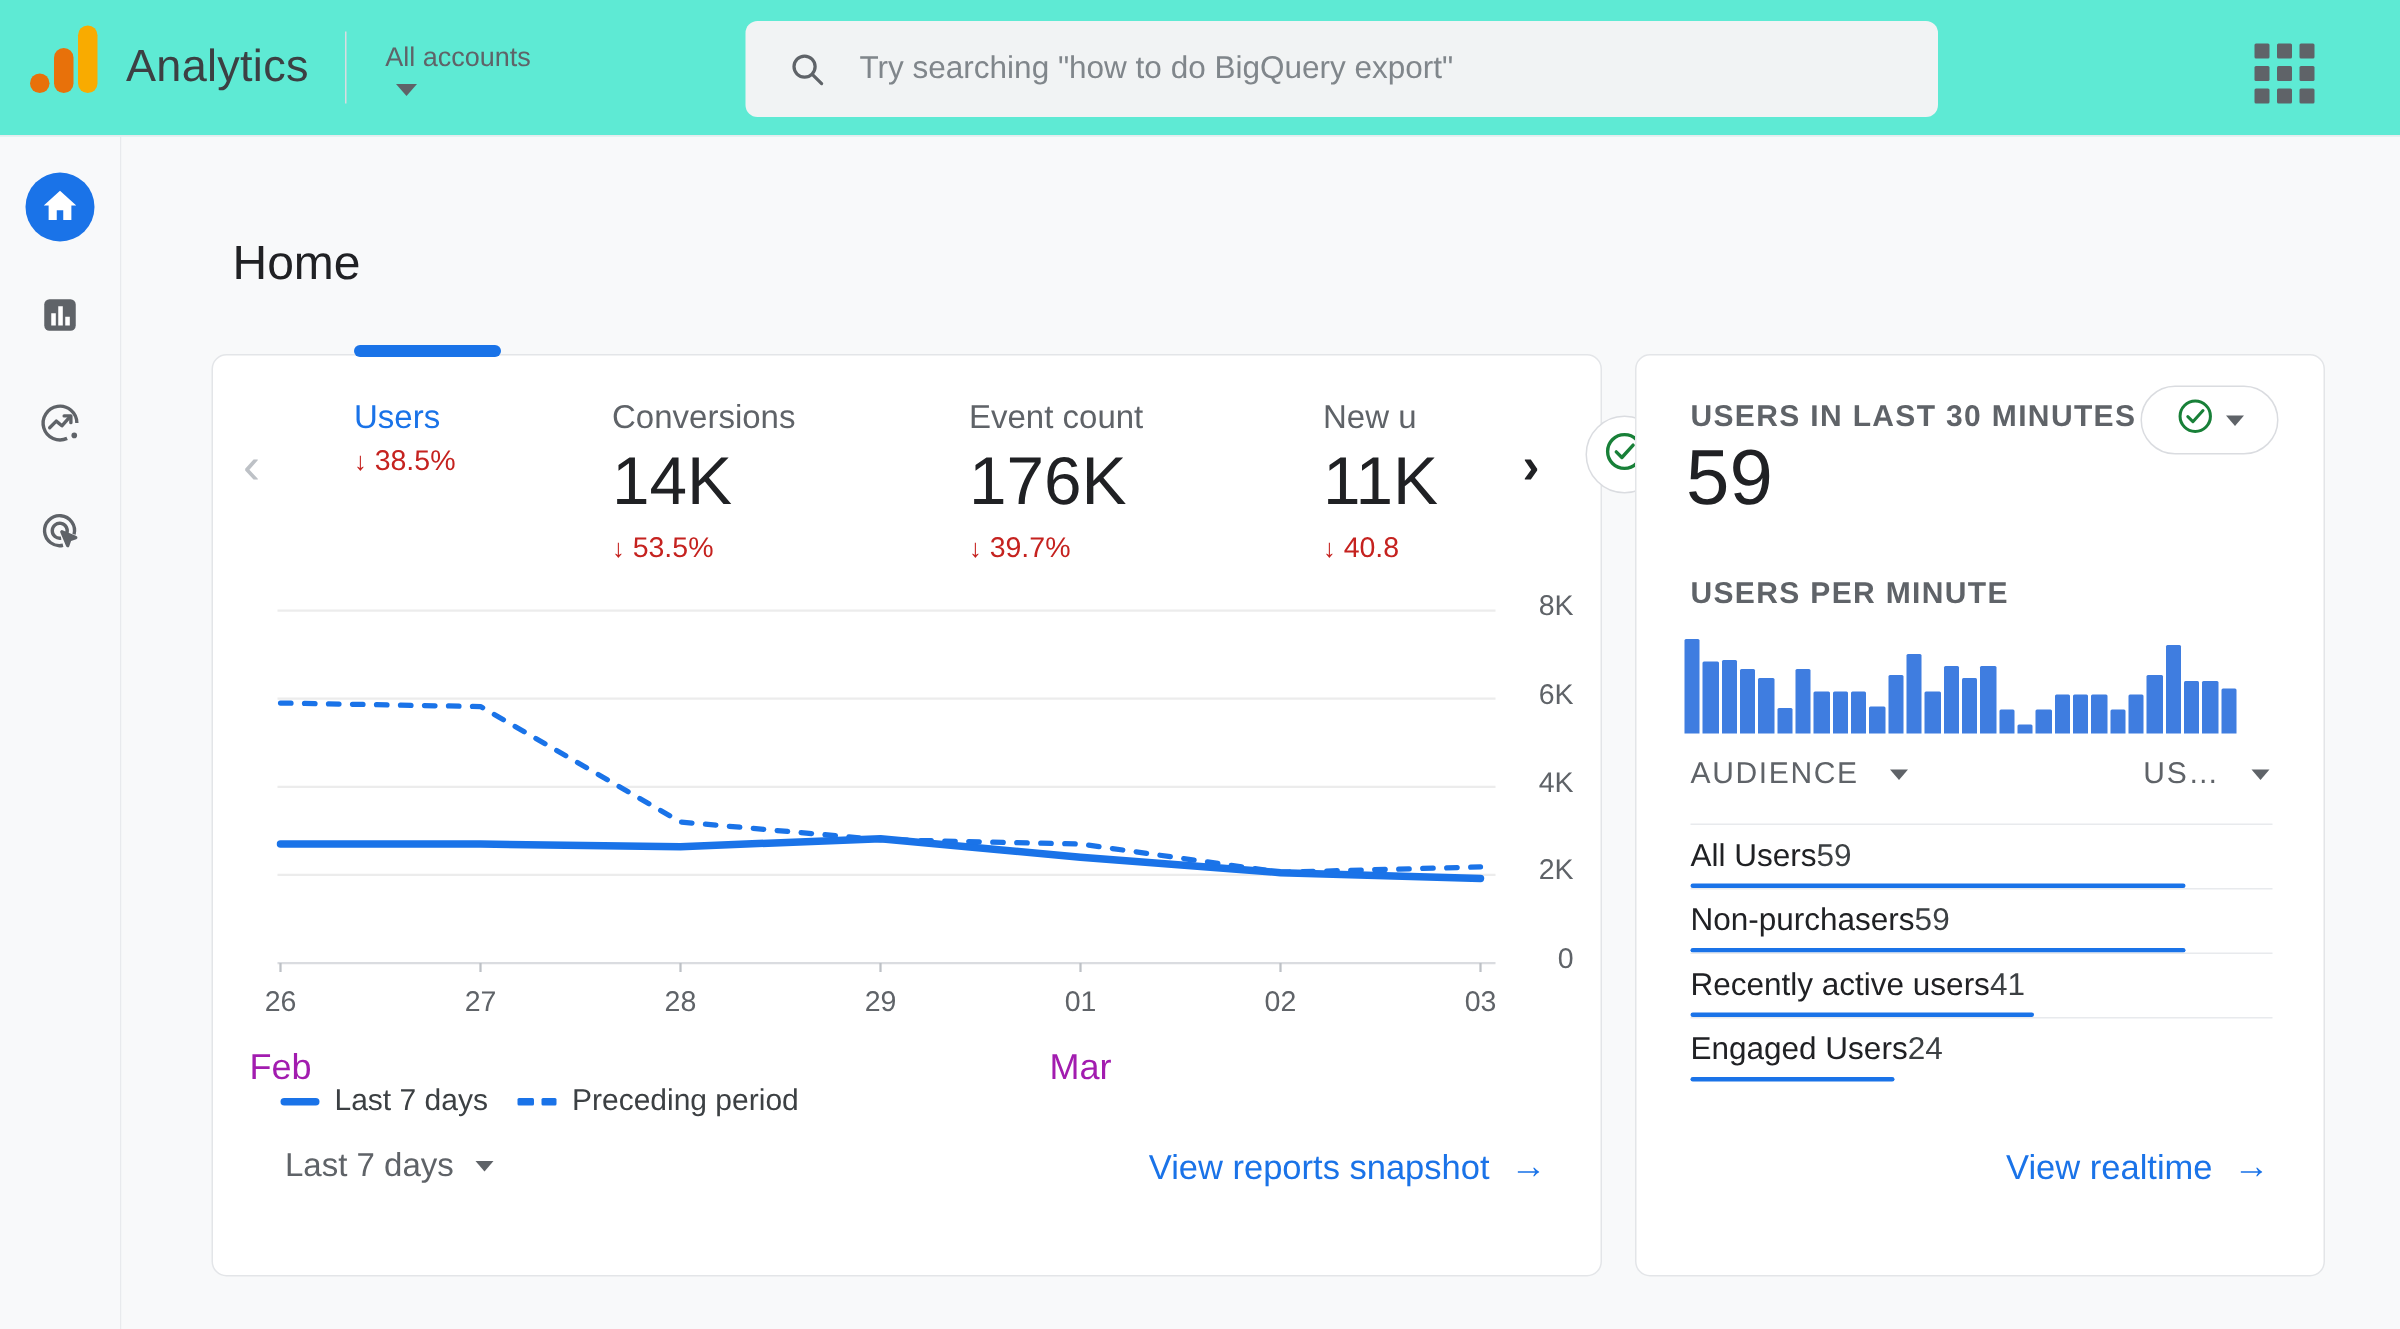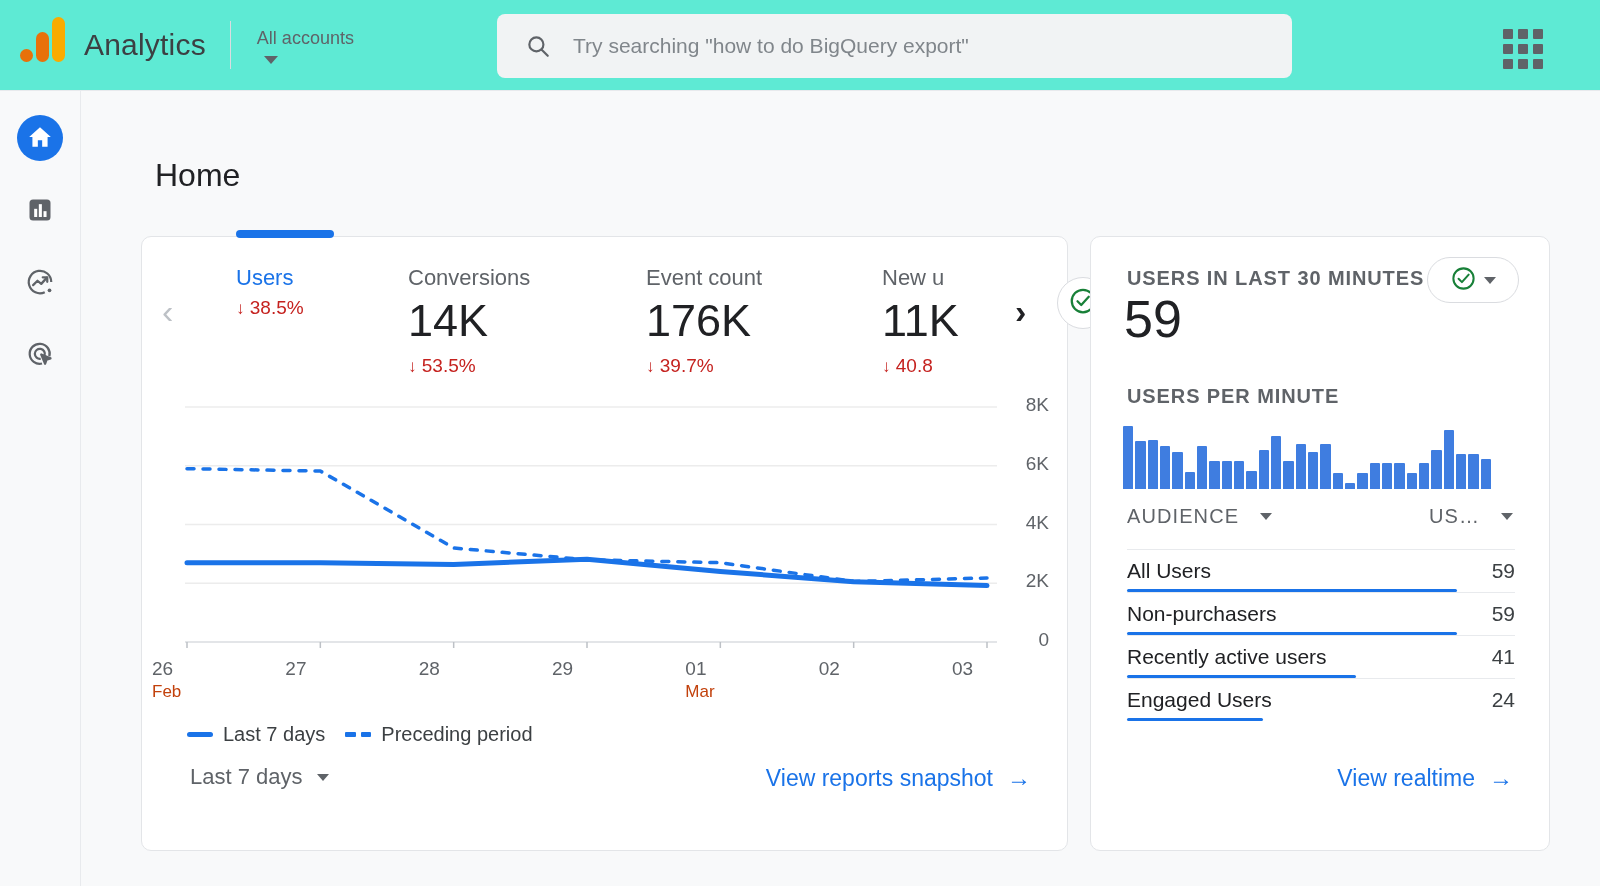--- a/index.html
+++ b/index.html
@@ -118,23 +118,23 @@
     display: flex; align-items: center; justify-content: center; cursor: pointer;
   }
 
   
   .chart-wrap { position: absolute; left: 0; top: 155px; width: 927px; height: 330px; }
   .chart-svg { position: absolute; left: 0; top: 0; }
   .ytick {
     position: absolute; font-size: 19px; color: #5f6368; text-align: right; width: 44px;
   }
   .xtick {
-    position: absolute; font-size: 19px; color: #5f6368; width: 70px;
-  }
-  .xtick .sub { display: block; font-size: 17px; color: #c2410c; margin-top: 2px; }
+    position: absolute; font-size: 19px; color: #5f6368; text-align: center; width: 70px;
+  }
+  .xtick .sub { display: block; font-size: 24px; color: #a21caf; margin-top: 18px; }
 
   .legend {
     position: absolute; left: 45px; top: 486px; display: flex; align-items: center; gap: 10px;
   }
   .lg-line { width: 26px; height: 5px; background: #1a73e8; border-radius: 3px; }
   .lg-dash { width: 26px; height: 5px; display: flex; gap: 5px; }
   .lg-dash i { flex: 1; background: #1a73e8; border-radius: 1px; }
   .lg-text { font-size: 20px; color: #3c4043; }
 
   .card-footer {
@@ -182,21 +182,21 @@
   .th {
     position: absolute; font-size: 20px; color: #5f6368; letter-spacing: 1.1px;
     display: flex; align-items: center; gap: 21px; cursor: pointer;
   }
   #th-audience { left: 36px; top: 0; }
   #th-users { right: 36px; top: 0; }
 
   .tbl { position: absolute; left: 36px; top: 312px; width: 388px; }
   .trow {
     position: relative; height: 43px; border-top: 1px solid #e8eaed;
-    display: flex; align-items: center; justify-content: space-between; gap: 11px;
+    display: flex; align-items: center; justify-content: flex-start;
   }
   .trow .tname { font-size: 21px; color: #202124; }
   .trow .tval { font-size: 21px; color: #3c4043; }
   .tbar {
     position: absolute; left: 0; bottom: 0; height: 3px; background: #1a73e8; border-radius: 2px;
   }
 </style>
 </head>
 <body>
 

